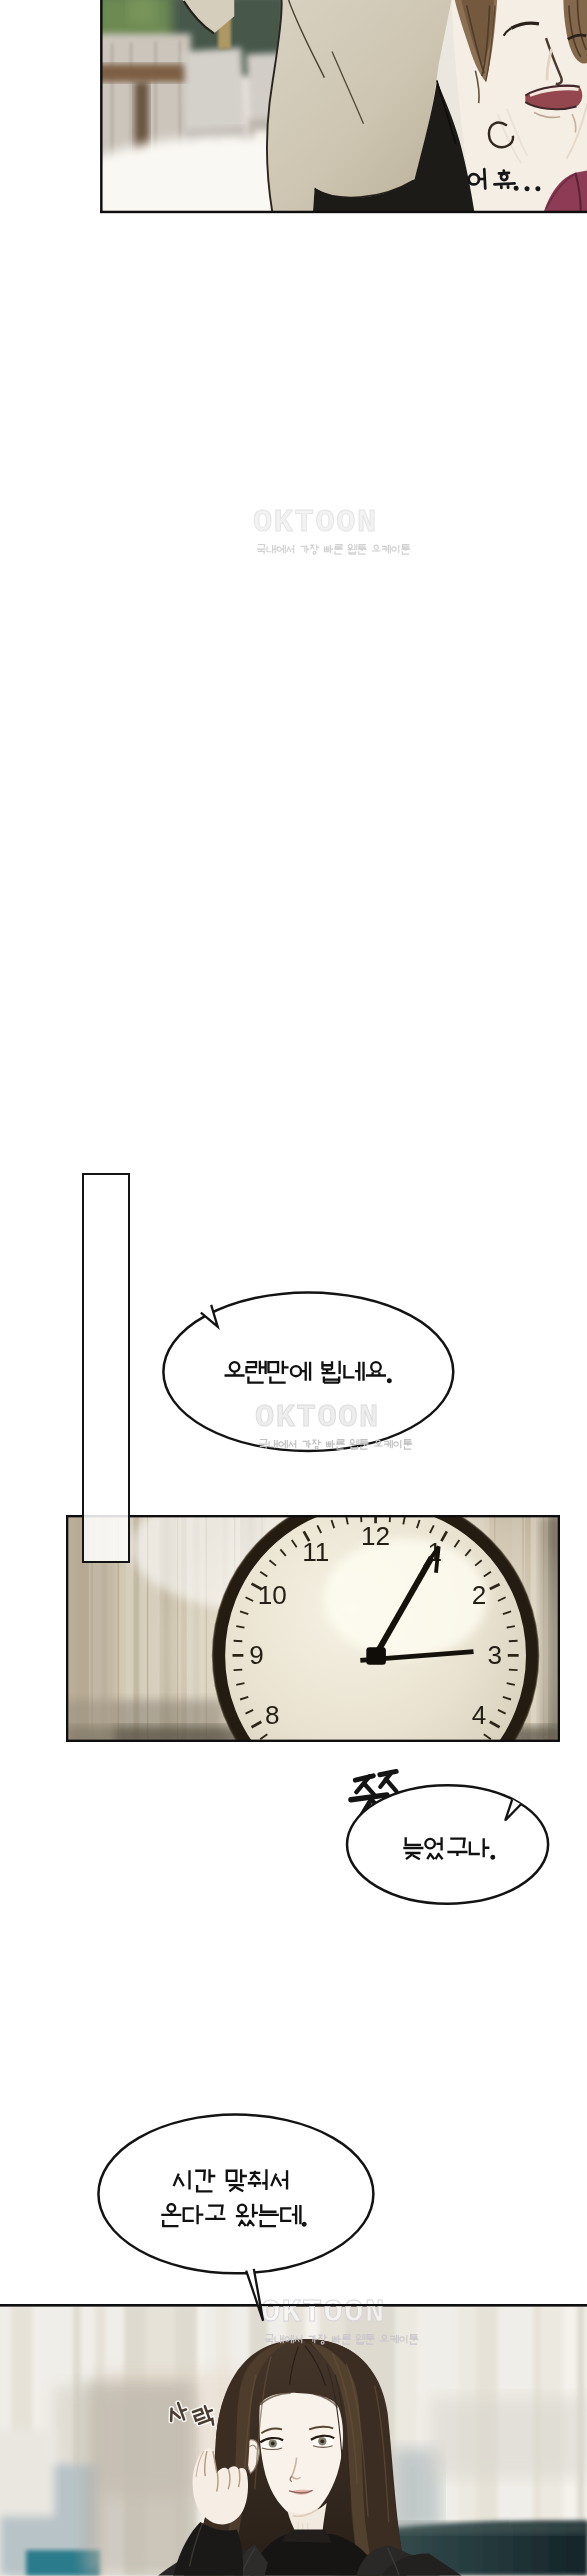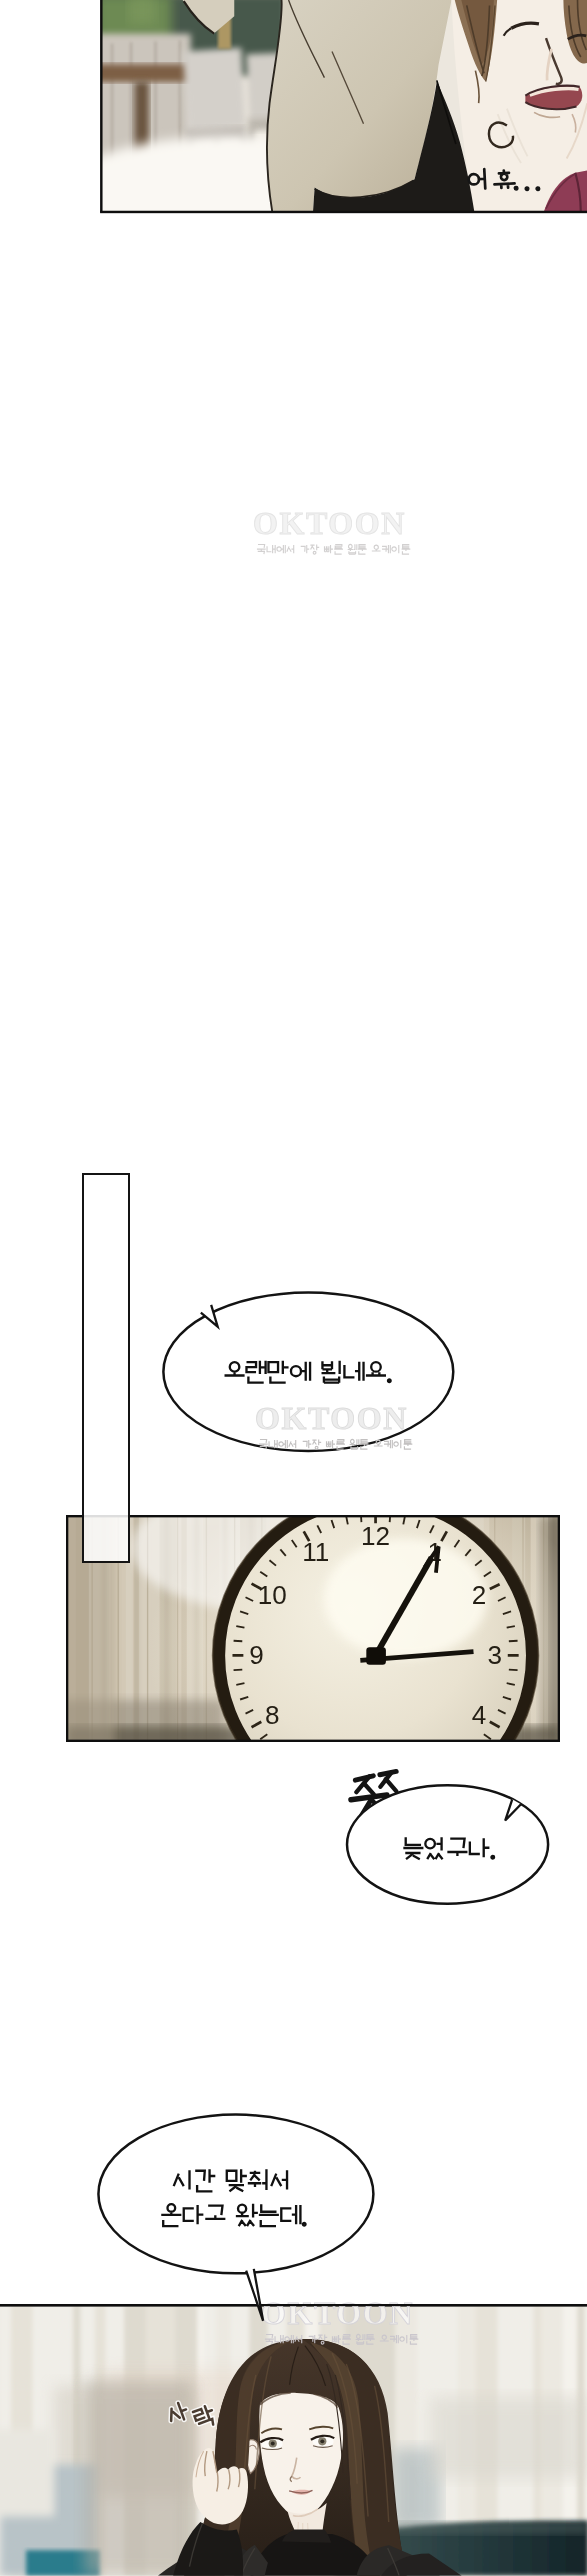--- a/index.html
+++ b/index.html
@@ -1,17 +1,17 @@
 <!DOCTYPE html>
 <html style="font-size:8.7px"><head><meta charset="utf-8">
 <style>
 html,body{margin:0;padding:0;background:#fff}
 #page{position:relative;width:588px;height:2576px;background:#fff;overflow:hidden;font-family:"Liberation Sans",sans-serif}
 .abs{position:absolute}
-.wm{font-family:Liberation Serif, serif;font-weight:bold;font-size:32px;letter-spacing:1.6px;line-height:1}
+.wm{font-family:Liberation Mono, monospace;font-weight:bold;font-size:32px;letter-spacing:1.6px;line-height:1}
 </style></head><body>
 <div id="page">
 
 <svg class="abs" style="left:0;top:0" width="588" height="214" viewBox="0 0 1080 394">
       <defs>
 <clipPath id="p1c">
           <rect x="185" y="0" width="895" height="390"></rect>
         </clipPath>
 <filter id="b3">
           <feGaussianBlur stdDeviation="3"></feGaussianBlur>

